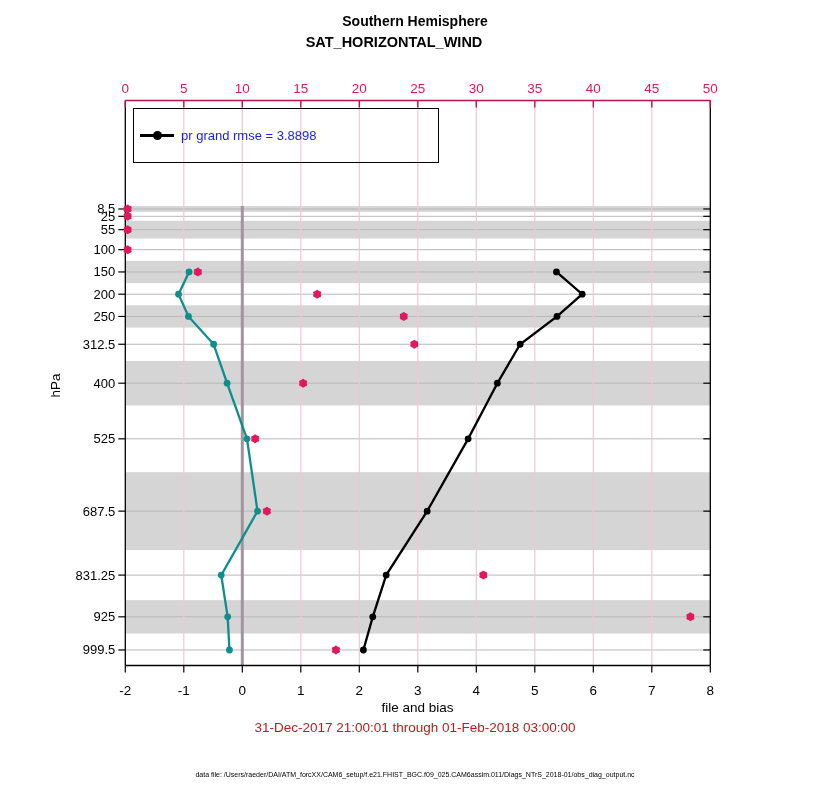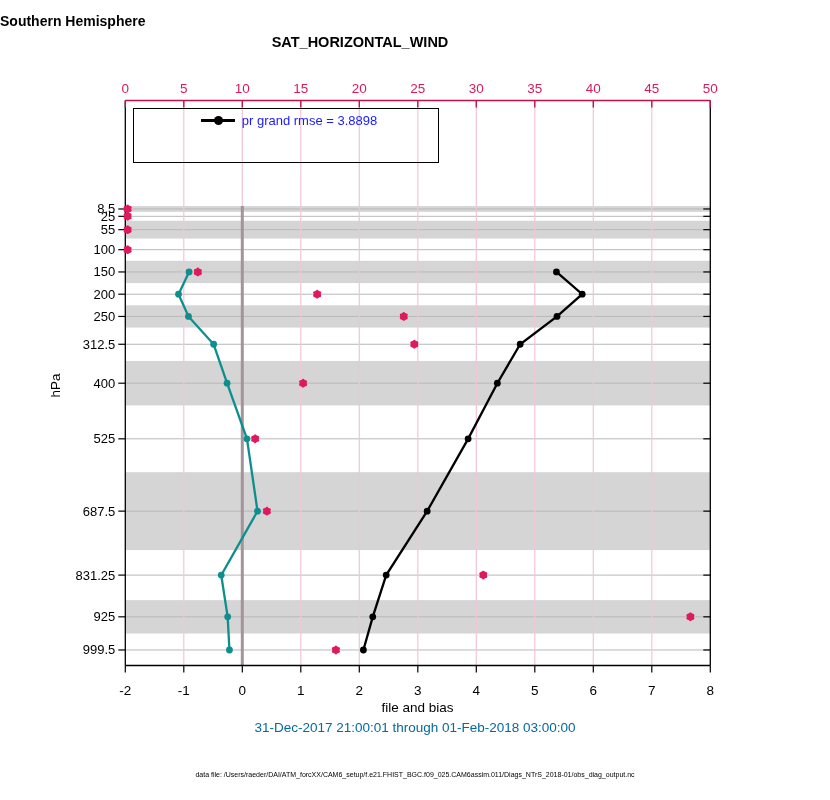--- a/index.html
+++ b/index.html
@@ -1,31 +1,31 @@
 <!DOCTYPE html>
 <html><head>
 <meta charset="utf-8">
 <style>
   html,body{margin:0;padding:0;background:#fff;}
   #page{position:relative;width:830px;height:800px;background:#fff;overflow:hidden;
         font-family:"Liberation Sans",sans-serif;}
   .abs{position:absolute;}
-  #title1{top:13px;left:0;width:830px;text-align:left;font-size:14px;font-weight:bold;color:#000;}
-  #title2{top:34px;left:0;width:720px;text-align:center;font-size:14.5px;font-weight:bold;color:#000;}
+  #title1{top:13px;left:0;width:830px;text-align:center;font-size:14px;font-weight:bold;color:#000;}
+  #title2{top:34px;left:0;width:720px;text-align:center;font-size:14.5px;font-weight:bold;color:#000;padding-left:34px;}
   #obs-label{top:59px;left:0;width:830px;text-align:center;font-size:13px;color:#d91a5c;}
   #legend-box{left:133px;top:108px;width:304px;height:53px;border:1px solid #000;
-              display:flex;flex-direction:row;justify-content:center;background:transparent;}
+              display:flex;flex-direction:column;justify-content:center;background:transparent;}
   .leg-row{display:flex;align-items:center;height:22px;padding-left:6px;}
   .leg-sample{position:relative;width:34px;height:3px;margin-right:7px;flex:0 0 auto;}
   .leg-dot{position:absolute;left:13px;top:-3px;width:9px;height:9px;border-radius:50%;}
   .leg-label{font-size:13px;color:#1a1aff;white-space:nowrap;}
   #hpa-label{left:28px;top:378px;width:54px;text-align:center;font-size:13.5px;color:#000;
              transform:rotate(-90deg);}
   #xlabel{top:700px;left:125px;width:585px;text-align:center;font-size:13.5px;color:#000;}
-  #date-caption{top:720px;left:0;width:830px;text-align:center;font-size:13.5px;color:#0369a1;}
+  #date-caption{top:720px;left:0;width:830px;text-align:center;font-size:13.5px;color:#b91c1c;}
   #footer-text{top:771px;left:0;width:830px;text-align:center;font-size:7px;color:#000;}
   svg text{font-family:"Liberation Sans",sans-serif;}
 </style>
 </head>
 <body>
 
 <div id="page">
   <div id="title1" class="abs">Southern Hemisphere</div>
   <div id="title2" class="abs">SAT_HORIZONTAL_WIND</div>
 

